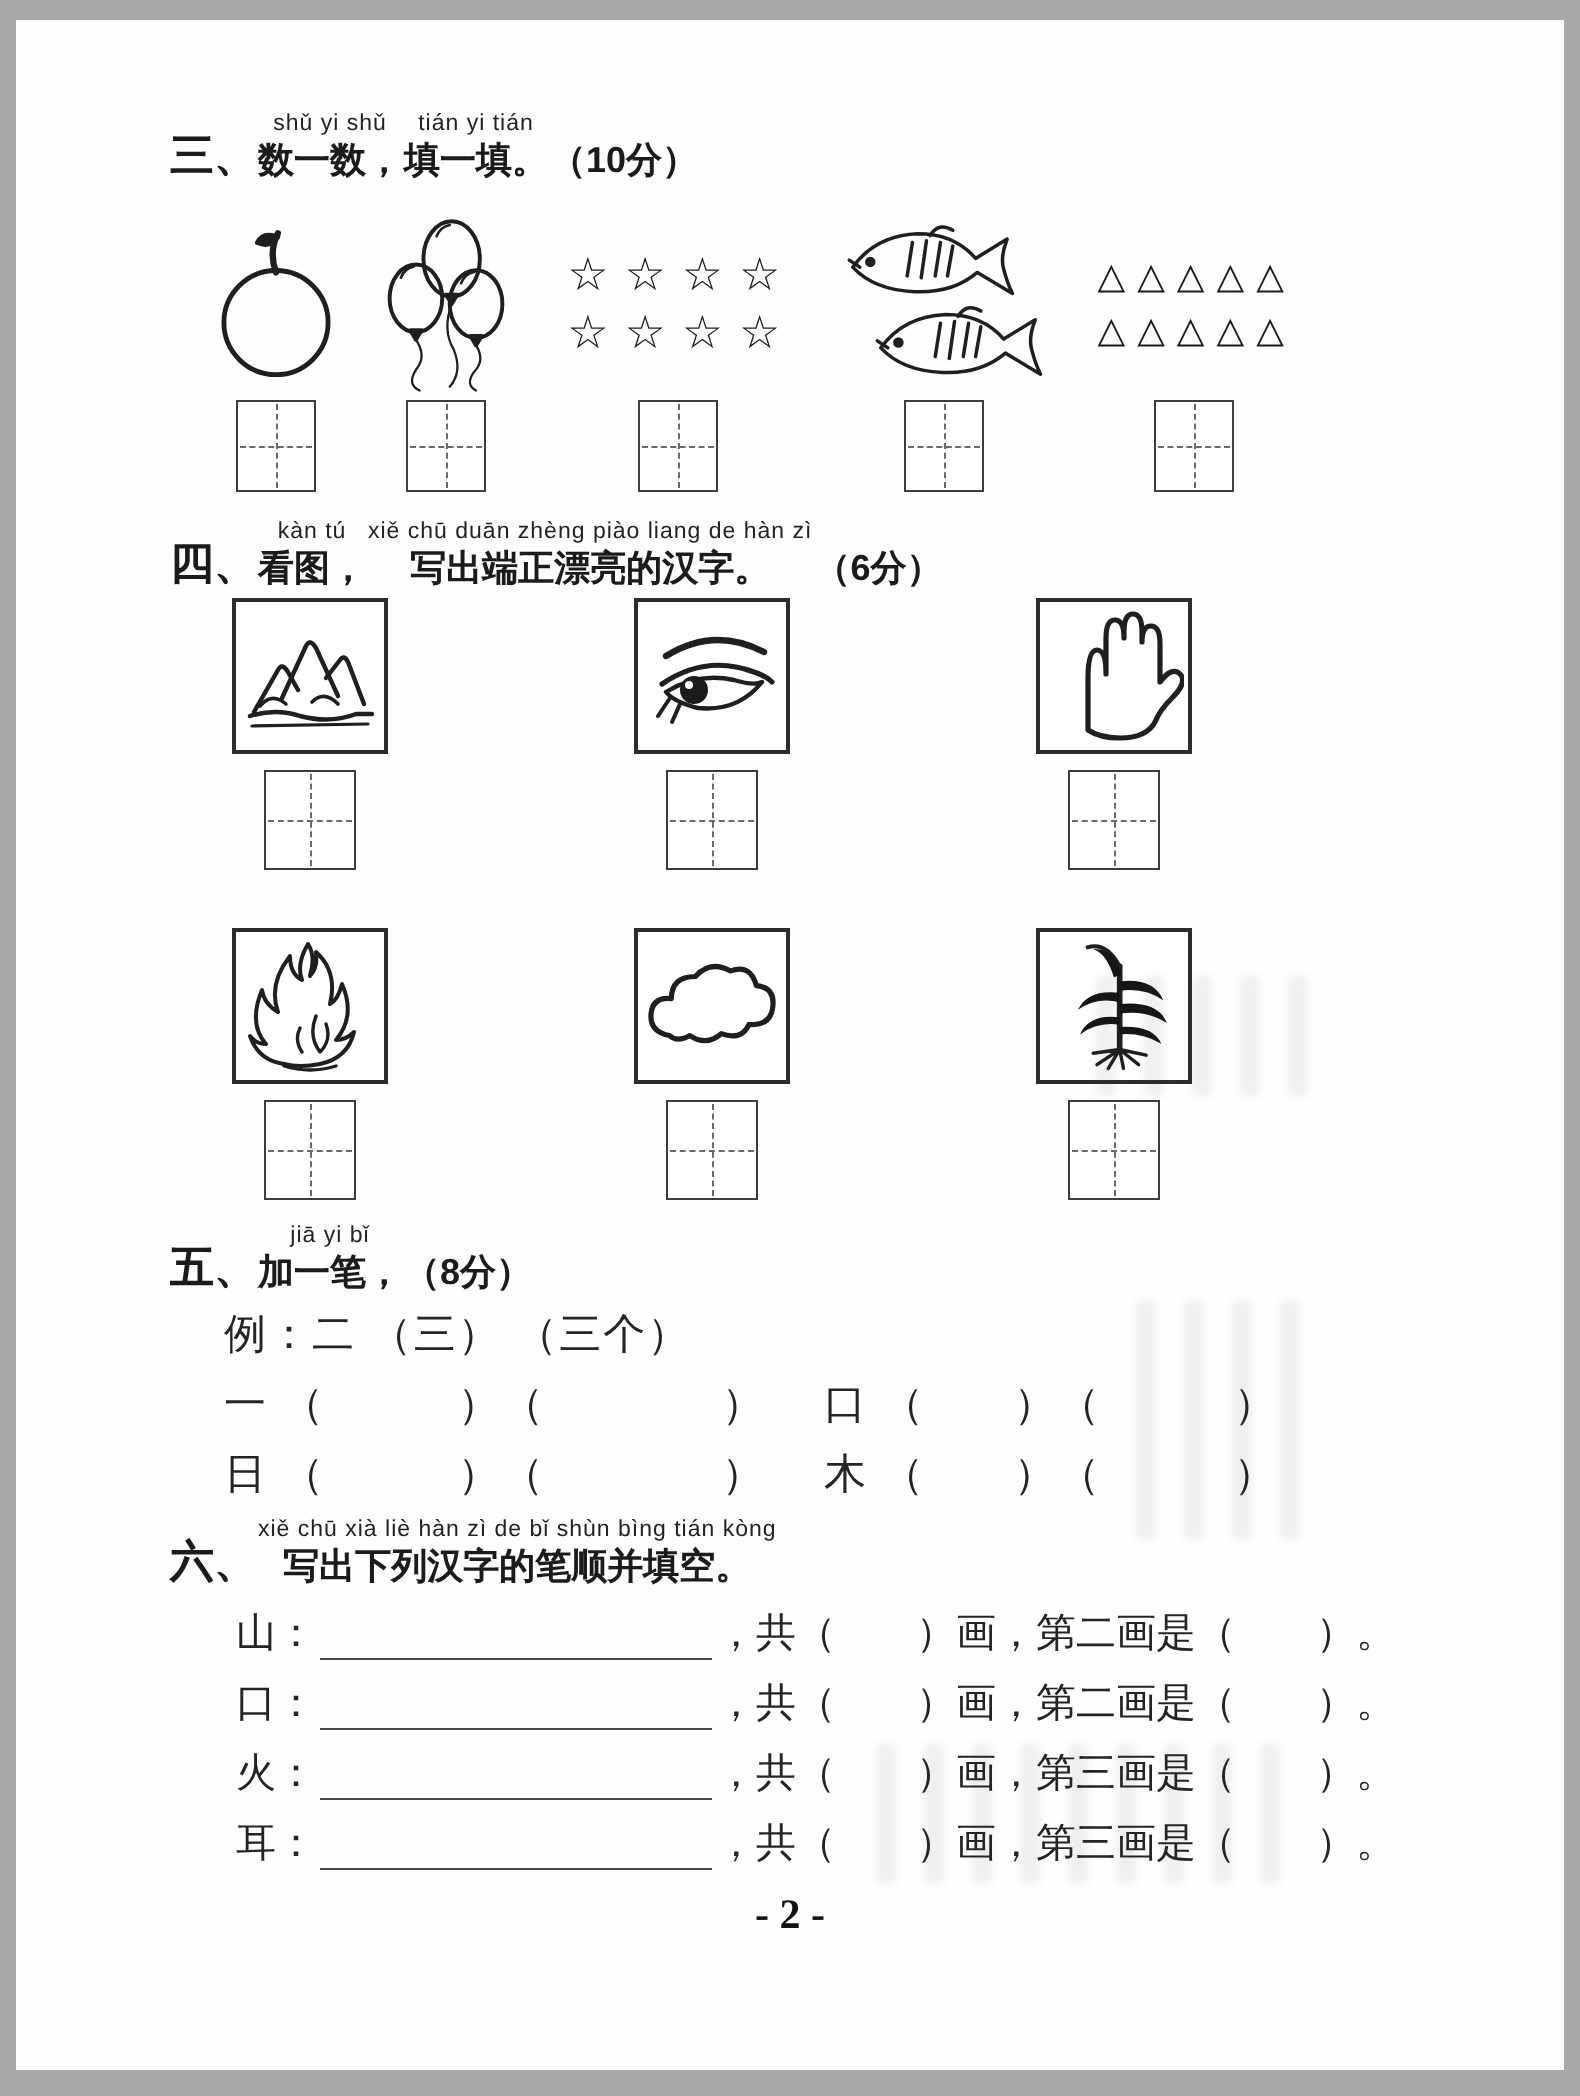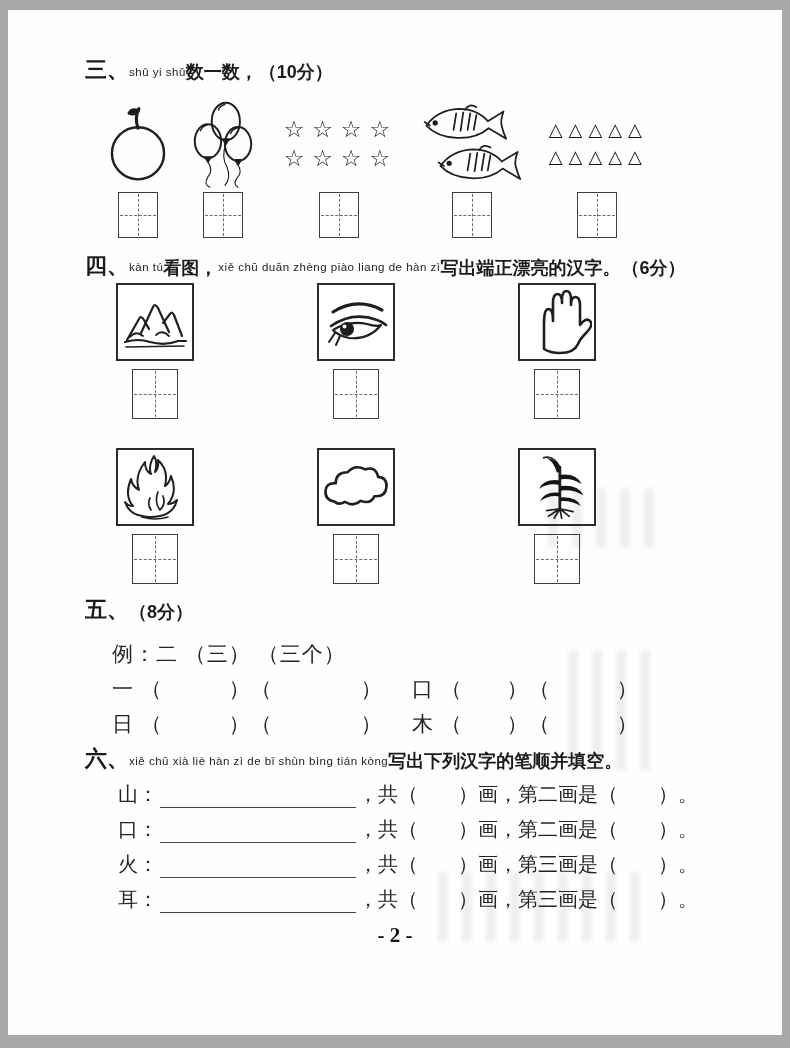--- a/index.html
+++ b/index.html
@@ -13,21 +13,21 @@
   }
   .sheet {
     position:absolute; left:8px; top:10px; width:774px; height:1025px;
     background:#fefefe;
     padding-top:46px;
     overflow:hidden;
   }
   
   .heading { margin-left:77px; display:flex; align-items:flex-end; white-space:nowrap; }
   .hnum { font-size:22px; font-weight:bold; line-height:1.25; }
-  .hseg { display:inline-flex; flex-direction:row; align-items:center; margin-right:1px; }
+  .hseg { display:inline-flex; flex-direction:column; align-items:center; margin-right:1px; }
   .py { font-size:11.5px; line-height:1.1; min-height:13px; color:#222; letter-spacing:.5px; white-space:nowrap; }
   .zh { font-size:18px; font-weight:bold; line-height:1.25; white-space:nowrap; }
   
   .tian { position:relative; border:1.7px solid #3d3d3d; background:#fff; }
   .tian::before { content:""; position:absolute; left:1px; right:1px; top:50%; border-top:1.4px dashed #6a6a6a; }
   .tian::after  { content:""; position:absolute; top:1px; bottom:1px; left:50%; border-left:1.4px dashed #6a6a6a; }
   .tian.sz3 { width:40px; height:46px; }
   .tian.sz4 { width:46px; height:50px; }
   
   .s3-row { margin-top:18px; padding-left:102px; padding-right:134px; display:flex; justify-content:space-between; }
@@ -41,21 +41,21 @@
   .s4-head { margin-top:14px; }
   .s4-row { display:flex; padding-left:108px; padding-right:186px; justify-content:space-between; }
   .s4-row.first { margin-top:4px; }
   .s4-row.second { margin-top:29px; }
   .s4col { display:flex; flex-direction:column; align-items:center; }
   .pic-box { width:78px; height:78px; border:2.2px solid #2c2c2c; display:flex; align-items:center; justify-content:center; background:#fff; }
   .s4col .tian { margin-top:8px; }
   
   .s5-head { margin-top:12px; }
   .kai { font-size:21px; line-height:1.3; color:#242424; letter-spacing:1px; }
-  .s5-example { margin-top:16px; margin-left:104px; }
+  .s5-example { margin-top:6px; margin-left:104px; }
   .s5row { margin-top:8px; margin-left:104px; display:flex; }
   .s5left { display:inline-block; width:300px; }
   
   .s6-head { margin-top:8px; }
   .s6line { margin-top:8px; margin-left:110px; font-size:20px; color:#242424; display:flex; align-items:flex-end; white-space:nowrap; }
   .s6line:first-of-type { margin-top:16px; }
   .s6blank { display:inline-block; width:196px; border-bottom:1.6px solid #4a4a4a; height:22px; margin:0 2px; }
   
   .page-num { margin-top:10px; text-align:center; font-family:"Liberation Serif","DejaVu Serif",serif; font-size:21px; font-weight:bold; color:#111; }
   
@@ -68,20 +68,24 @@
 </head>
 <body>
 
 <div class="sheet">
 
   <div class="heading">
     <span class="hnum">三、</span>
     <span class="hseg">
         <span class="py">shǔ yi shǔ</span>
         <span class="zh">数一数，</span>
+      </span>
+    <span class="hseg">
+        <span class="py">tián yi tián</span>
+        <span class="zh">填一填。</span>
       </span>
     <span class="hseg">
         <span class="py"></span>
         <span class="zh">（10分）</span>
       </span>
   </div>
 
   <div class="s3-row">
 
     <div class="s3col">
@@ -244,20 +248,24 @@
           <path d="M40 60 L28 68 M40 60 L34 70 M40 60 L42 70 M40 60 L50 68 M40 60 L54 63 M40 60 L26 62" stroke-width="1.8"></path>
         </svg>
       </div>
       <div class="tian sz4"></div>
     </div>
   </div>
 
   <div class="heading s5-head">
     <span class="hnum">五、</span>
     <span class="hseg">
+        <span class="py">jiā yi bǐ</span>
+        <span class="zh">加一笔，</span>
+      </span>
+    <span class="hseg">
         <span class="py"></span>
         <span class="zh">（8分）</span>
       </span>
   </div>
 
   <div class="kai s5-example">例：二 （三） （三个）</div>
   <div class="s5row kai">
     <span class="s5left">一 （　　　）（　　　　）</span>
     <span>口 （　　）（　　　）</span>
   </div>

